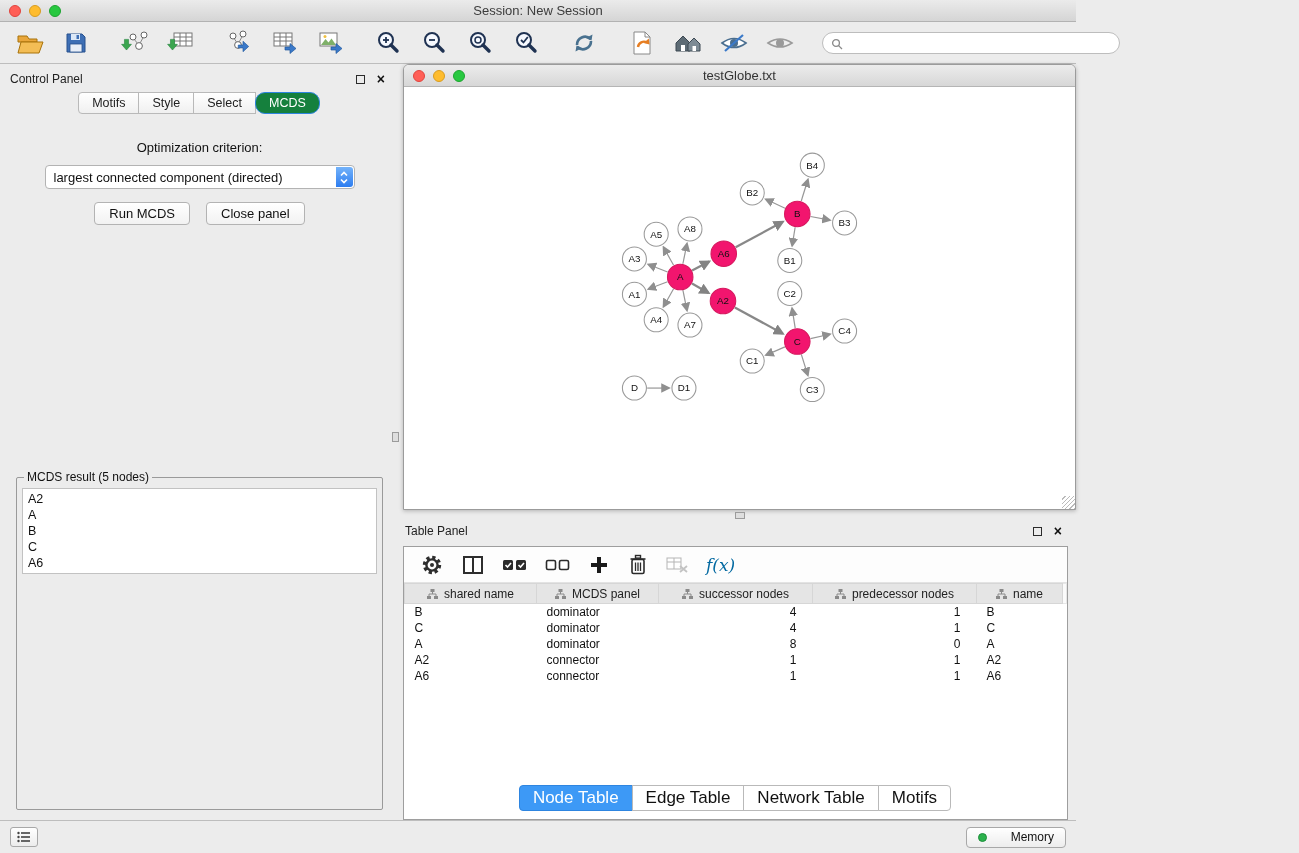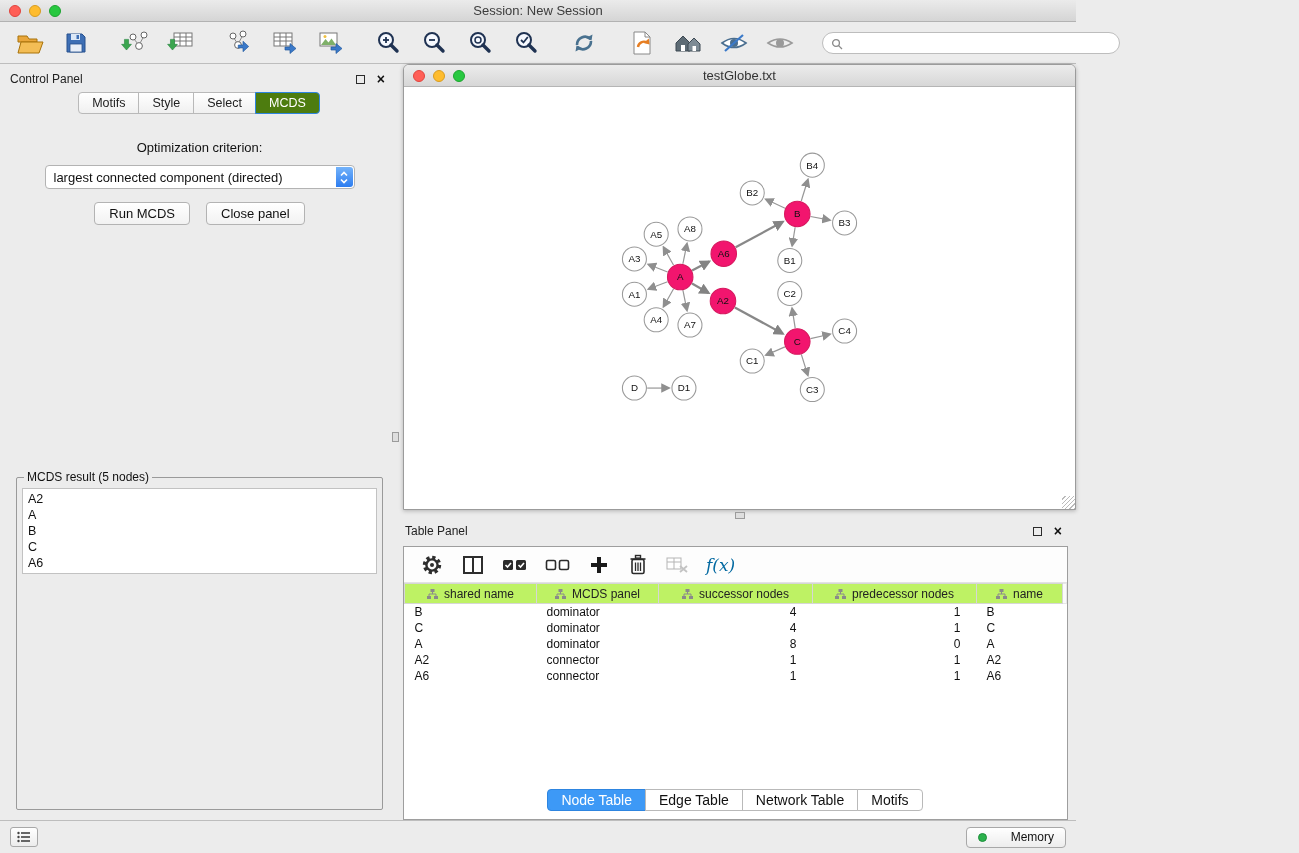--- a/index.html
+++ b/index.html
@@ -31,21 +31,21 @@
   
   .control-panel { width:383px; flex:0 0 auto; display:flex; flex-direction:column; padding-top:6px; }
   .panel-header { display:flex; align-items:center; font-size:12px; color:#222; padding:2px 6px 6px 2px; }
   .panel-controls { margin-left:auto; display:flex; gap:12px; align-items:center; }
   .float-box { width:9px; height:9px; border:1.5px solid #2b2b2b; display:inline-block; background:transparent; }
   .close-x { font-weight:bold; font-size:14px; color:#111; line-height:10px; }
   .cp-tabs { display:flex; justify-content:center; flex:0 0 auto; }
   .cp-tab { border:1px solid #b9b9b9; background:linear-gradient(#ffffff,#f0f0f0); padding:3px 13px; font-size:12.5px; margin-left:-1px; color:#222; }
   .cp-tab:first-child { border-radius:4px 0 0 4px; }
   .cp-tab:last-child { border-radius:0 4px 4px 0; }
-  .cp-tab.active { background:#4d7c0f; color:#fff; border-color:#2e85e0; }
+  .cp-tab.active { background:#15803d; color:#fff; border-color:#2e85e0;border-radius:10px; }
   .cp-content { flex:1; display:flex; flex-direction:column; align-items:center; padding-top:26px; min-height:0; }
   .opt-label { font-size:13px; margin-bottom:10px; color:#111; }
   .dropdown { width:310px; height:24px; background:#fff; border:1px solid #b3b3b3; border-radius:4px; display:flex; align-items:center; padding-left:8px; position:relative; font-size:13px; color:#111; }
   .stepper { position:absolute; right:1px; top:1px; bottom:1px; width:17px; background:linear-gradient(#74b3fa,#2d7df0); border-radius:0 3px 3px 0; display:flex; align-items:center; justify-content:center; }
   .cp-buttons { display:flex; gap:16px; margin-top:13px; }
   .cp-buttons button { font-family:inherit; font-size:13px; padding:3px 14px; background:linear-gradient(#ffffff,#f2f2f2); border:1px solid #b3b3b3; border-radius:4px; color:#111; }
   .result-box { margin-top:auto; width:367px; margin-bottom:10px; border:1px solid #9a9a9a; padding:4px 5px 5px 5px; height:340px; display:flex; border-radius:2px; }
   .result-box legend { font-size:12px; padding:0 3px; margin-left:2px; color:#111; }
   .result-list { flex:1; background:#fff; border:1px solid #c2c2c2; padding:2px 5px; font-size:12.5px; overflow:auto; }
   .result-item { line-height:16px; color:#111; }
@@ -62,27 +62,27 @@
   .h-handle { position:absolute; left:calc(50% - 5px); top:2px; width:10px; height:7px; border:1px solid #9b9b9b; background:#dedede; }
 
   
   .table-panel { flex:1; display:flex; flex-direction:column; min-height:0; padding-right:8px; }
   .tp-body { flex:1; border:1px solid #9e9e9e; background:#fff; display:flex; flex-direction:column; min-height:0; margin-top:2px; }
   .tp-toolbar { height:36px; display:flex; align-items:center; gap:17px; padding:0 16px; flex:0 0 auto; background:#fdfdfd; border-bottom:1px solid #e3e3e3; }
   .tpicon { display:flex; align-items:center; justify-content:center; min-width:22px; }
   .fx { font-family:"DejaVu Serif","Liberation Serif",serif; font-style:italic; color:#0369a1; font-size:17px; }
   .tp-table-wrap { flex:1; overflow:hidden; background:#fff; }
   table { border-collapse:collapse; width:100%; font-size:12px; table-layout:fixed; }
-  th { background:#bef264; border:1px solid #d6d6d6; font-weight:normal; padding:2px 4px; height:20px; color:#222; }
+  th { background:#e5e5e5; border:1px solid #d6d6d6; font-weight:normal; padding:2px 4px; height:20px; color:#222; }
   th.filler { background:#fbfbfb; border-color:#e7e7e7; }
   .th-inner { display:flex; align-items:center; justify-content:center; gap:6px; }
   td { padding:1px 10px; height:16px; color:#111; overflow:hidden; white-space:nowrap; }
   td.num { text-align:right; padding-right:16px; }
   .tp-tabs { display:flex; justify-content:center; padding:7px 0 8px 0; flex:0 0 auto; }
-  .tp-tab { border:1px solid #b9b9b9; background:#fff; padding:2px 13px; font-size:14px; margin-left:-1px; color:#111; }
+  .tp-tab { border:1px solid #b9b9b9; background:#fff; padding:2px 13px; font-size:17px; margin-left:-1px; color:#111; }
   .tp-tab:first-child { border-radius:4px 0 0 4px; }
   .tp-tab:last-child { border-radius:0 4px 4px 0; }
   .tp-tab.active { background:#3D99F6; color:#fff; border-color:#2e85e0; }
 
   
   .statusbar { height:33px; border-top:1px solid #bdbdbd; display:flex; align-items:center; padding:0 10px; flex:0 0 auto; background:#ececec; }
   .list-button { width:28px; height:20px; border:1px solid #a8a8a8; border-radius:3px; background:linear-gradient(#ffffff,#ececec); display:flex; align-items:center; justify-content:center; }
   .memory-button { margin-left:auto; height:21px; border:1px solid #a8a8a8; border-radius:4px; background:linear-gradient(#ffffff,#ededed); display:flex; align-items:center; gap:24px; padding:0 11px; font-size:12px; color:#111; }
   .memory-dot { width:9px; height:9px; border-radius:50%; background:#2BB14C; border:1px solid #1d8f3b; }
 </style>

